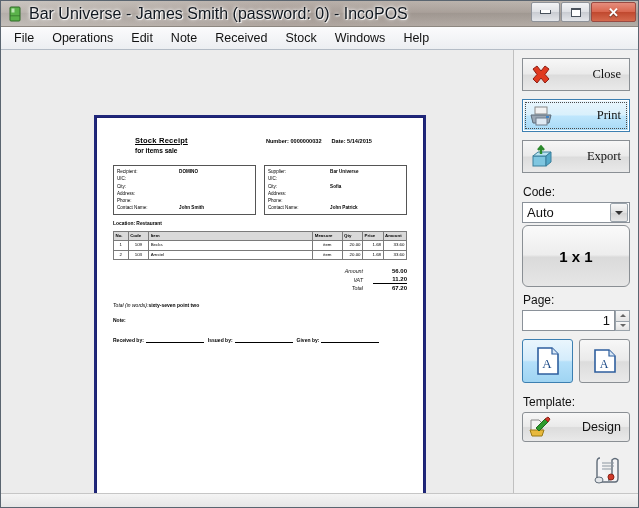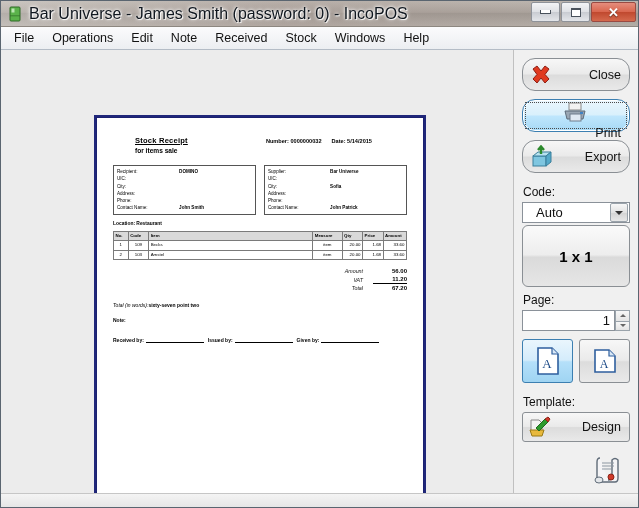--- a/index.html
+++ b/index.html
@@ -169,49 +169,48 @@
   .sidebar {
     flex: 0 0 124px;
     background: #f0f0f0;
     padding: 8px 8px 0 8px;
     display: flex; flex-direction: column;
     position: relative;
   }
   .btn {
     height: 33px; width: 108px;
     border: 1px solid #8a8f94;
-    border-radius: 13px;
+    border-radius: 0;
     background: linear-gradient(to bottom, #f7f7f7 0%, #eaeaea 48%, #dcdcdc 52%, #e9e9e9 100%);
     display: flex; align-items: center;
     padding: 0 8px 0 5px;
     margin-bottom: 8px;
     position: relative;
-    font-size: 12.5px; color: #111;
+    font-size: 12.5px; color: #111; font-family: Liberation Serif, serif;
   }
   .btn .lbl { margin-left: auto; }
   .btn.focused {
     border: 1px solid #3c7fb1;
     background: linear-gradient(to bottom, #eaf6fd 0%, #d9f0fc 48%, #bee6fd 52%, #a7d9f5 100%);
     box-shadow: inset 0 0 0 1px #fff;
-    flex-direction: column;
   }
   .btn.focused::after {
     content: ""; position: absolute; left: 2px; top: 2px; right: 2px; bottom: 2px;
     border: 1px dotted #4a4a4a; pointer-events: none;
   }
   .btn-icon { width: 26px; height: 24px; position: relative; flex: 0 0 26px; }
 
   .sb-label { font-size: 12px; color: #111; margin: 4px 0 3px 1px; }
 
   .combo {
     height: 21px; width: 108px;
     border: 1px solid #8a9199; background: #fff;
     display: flex; align-items: center;
     font-size: 13px; color: #111;
-    padding-left: 13px;
+    padding-left: 4px;
     margin-bottom: 2px;
   }
   .combo .arrowbox {
     margin-left: auto; width: 18px; height: 19px;
     border: 1px solid #9aa3ab; border-radius: 2px;
     background: linear-gradient(to bottom, #f8f8f8, #e2e2e2 50%, #d3d3d3 51%, #e8e8e8);
     display: flex; align-items: center; justify-content: center; margin-right: 1px;
   }
   .caret-down {
     width: 0; height: 0; border-left: 4px solid transparent;

